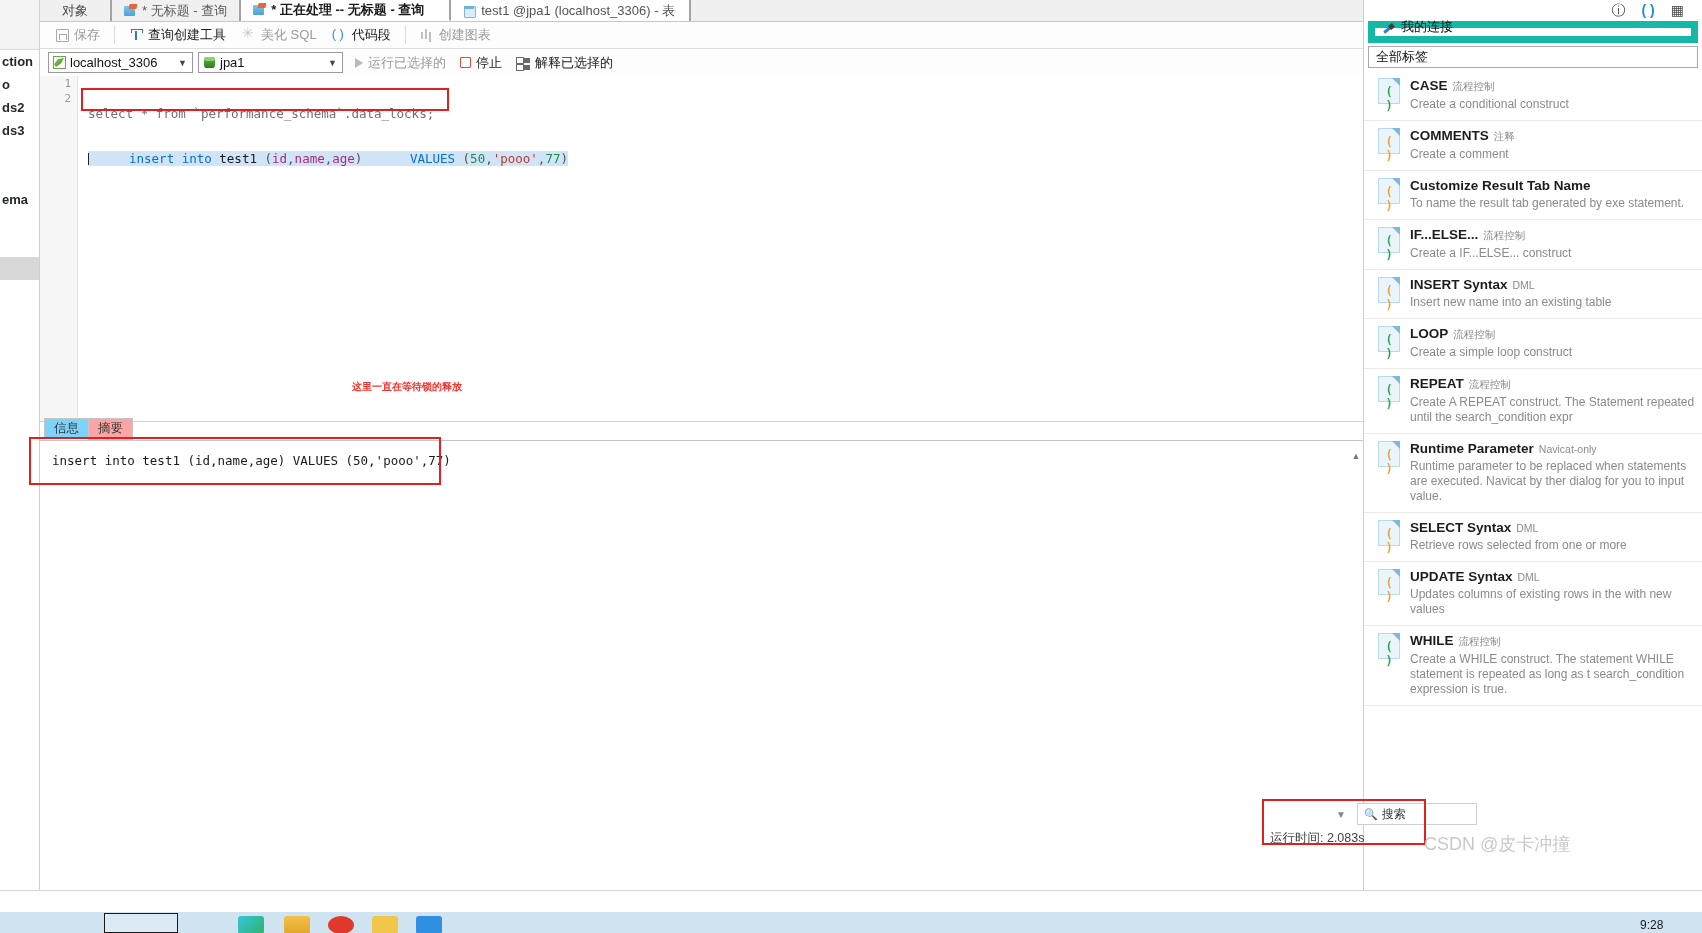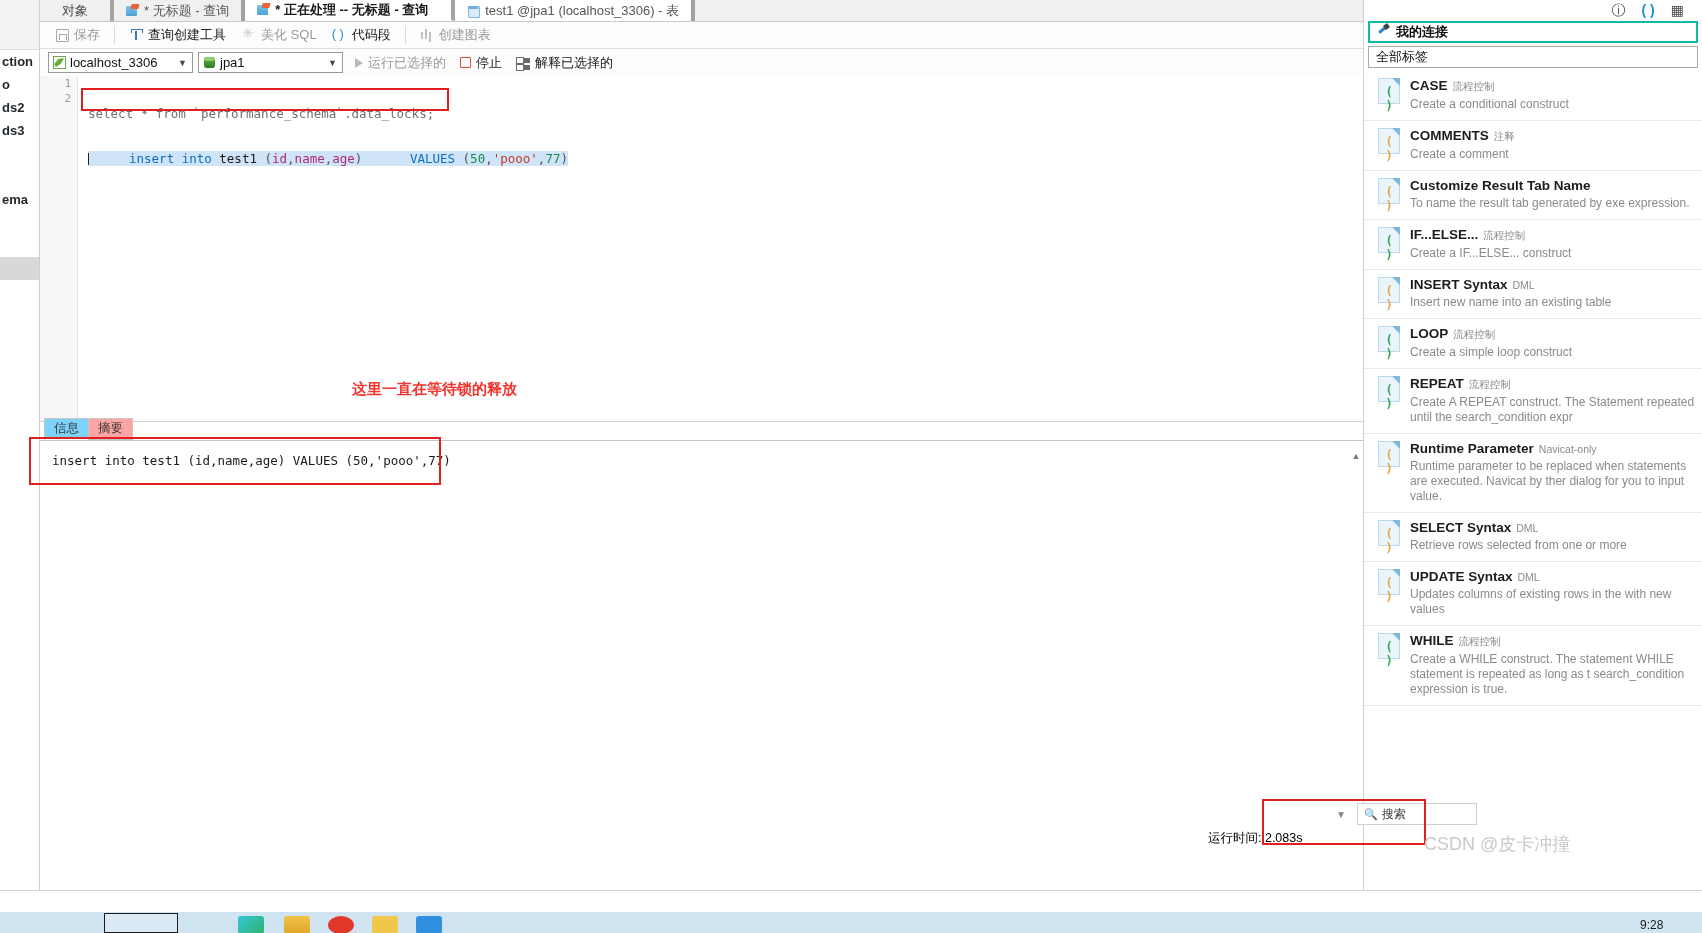--- a/index.html
+++ b/index.html
@@ -27,21 +27,21 @@
 
   
   .tabstrip {
     position: absolute; left: 40px; top: 0; width: 1323px; height: 22px;
     background: #f0f0f0; border-bottom: 1px solid #c8c8c8;
     display: flex; align-items: stretch;
   }
   .tab {
     display: flex; align-items: center; gap: 5px;
     padding: 0 12px; font-size: 13px; color: #5a5a5a;
-    border-right: 4px solid #a3a3a3; background: #f0f0f0;
+    border-right: 2px solid #a3a3a3; background: #f0f0f0;
     white-space: nowrap; cursor: default;
   }
   .tab.obj { color:#4a4a4a; padding: 0 22px; background:#f0f0f0;}
   .tab.active { background: #ffffff; color: #1a1a1a; font-weight: bold; border-bottom: 1px solid #fff; }
   .tab.plainsel { background:#ffffff; color:#555; }
   .tab-ico {
     width: 13px; height: 12px; flex: 0 0 auto; position: relative; display:inline-block;
   }
   .ico-query::before{
     content:""; position:absolute; left:0; top:1px; width:11px; height:10px;
@@ -146,21 +146,21 @@
   .sel-line { background: #cfe4f7; display: inline-block; }
   .line1 { color: #6f6f6f; }
   .caret { display:inline-block; width:1px; height:12px; background:#222; vertical-align:-2px;}
 
   .hl-box-editor {
     position: absolute; left: 81px; top: 88px; width: 368px; height: 23px;
     border: 2px solid #e02020; pointer-events: none;
   }
   .note-red {
     position: absolute; left: 352px; top: 380px;
-    color: #f1342e; font-size: 15px; font-weight: bold; white-space: nowrap;
+    color: #f1342e; font-size: 10px; font-weight: bold; white-space: nowrap;
   }
 
   
   .restabs {
     position: absolute; left: 40px; top: 422px; width: 1323px; height: 18px;
     background: #ffffff; display: flex; align-items: flex-end; padding-left: 4px;
   }
   .rtab {
     font-size: 12.5px; padding: 1px 9px 2px 9px; border: 1px solid #c6c6c6;
     background: #fca5a5; color: #333; margin-right: -1px; cursor: default;
@@ -191,23 +191,23 @@
     position: absolute; left: 1363px; top: 0; width: 339px; height: 890px;
     background: #ffffff; border-left: 1px solid #d0d0d0; overflow: hidden;
   }
   .rp-icons {
     height: 19px; display:flex; align-items:center; justify-content:flex-end;
     gap: 16px; padding-right: 18px; background:#fff;
   }
   .rp-ic { font-size: 14px; color: #4a4a4a; line-height: 1; }
   .rp-ic.blue { color: #1f8fd6; font-weight: bold; }
   .rp-head {
-    height: 22px; margin: 2px 4px 0 4px; border: 2px solid #14b8a6;
-    display: flex; align-items: flex-start; gap: 6px; padding-left: 7px;
-    font-size: 13px; color: #111; background: #fff; font-weight: bold;
+    height: 22px; margin: 2px 4px 0 4px; border: 7px solid #14b8a6;
+    display: flex; align-items: flex-end; gap: 6px; padding-left: 7px;
+    font-size: 13px; color: #111; background: #fff;
   }
   .pin-ico { width: 13px; height: 13px; position: relative; }
   .pin-ico::before { content:""; position:absolute; left:1px; top:5px; width:10px; height:3px;
     background:#2f80c4; transform: rotate(-38deg); border-radius:1px;}
   .pin-ico::after { content:""; position:absolute; left:7px; top:1px; width:5px; height:5px;
     background:#404040; transform: rotate(-38deg); }
   .rp-filter {
     height: 22px; margin: 3px 4px 0 4px; border: 1px solid #a8a8a8;
     display: flex; align-items: center; padding-left: 7px;
     font-size: 13px; color: #111; background: #fff;
@@ -244,21 +244,21 @@
   .search-box {
     position: absolute; left: 1357px; top: 803px; width: 120px; height: 22px;
     border: 1px solid #cfcfcf; background: #fff; display:flex; align-items:center; gap:4px;
     padding-left: 6px; font-size: 12px; color: #3a3a3a;
   }
   .sb-arrow {
     position: absolute; left: 1330px; top: 803px; width: 22px; height: 22px;
     display:flex; align-items:center; justify-content:center; color:#888; font-size:10px;
   }
   .runtime {
-    position: absolute; left: 1208px; top: 830px; font-size: 12.5px; color: #000000;
+    position: absolute; left: 1270px; top: 830px; font-size: 12.5px; color: #404040;
   }
   .hl-box-status {
     position: absolute; left: 1262px; top: 799px; width: 164px; height: 46px;
     border: 2px solid #e02020; pointer-events: none;
   }
   .watermark {
     position: absolute; left: 1424px; top: 832px;
     font-size: 18px; color: #c9c9c9; white-space: nowrap;
   }
   .clock { position:absolute; left: 1640px; top: 918px; font-size: 12px; color:#1a1a1a;}
@@ -417,21 +417,21 @@
             <div class="snip-title">COMMENTS<span class="snip-cat">注释</span></div>
             <div class="snip-desc">Create a comment</div>
           </div>
         </div>
         <div class="snip">
           <div class="snip-ico">
             <span class="par orange">( )</span>
           </div>
           <div class="snip-body">
             <div class="snip-title">Customize Result Tab Name</div>
-            <div class="snip-desc">To name the result tab generated by exe expression.</div>
+            <div class="snip-desc">To name the result tab generated by exe statement.</div>
           </div>
         </div>
         <div class="snip">
           <div class="snip-ico">
             <span class="par green">( )</span>
           </div>
           <div class="snip-body">
             <div class="snip-title">IF...ELSE...<span class="snip-cat">流程控制</span></div>
             <div class="snip-desc">Create a IF...ELSE... construct</div>
           </div>

